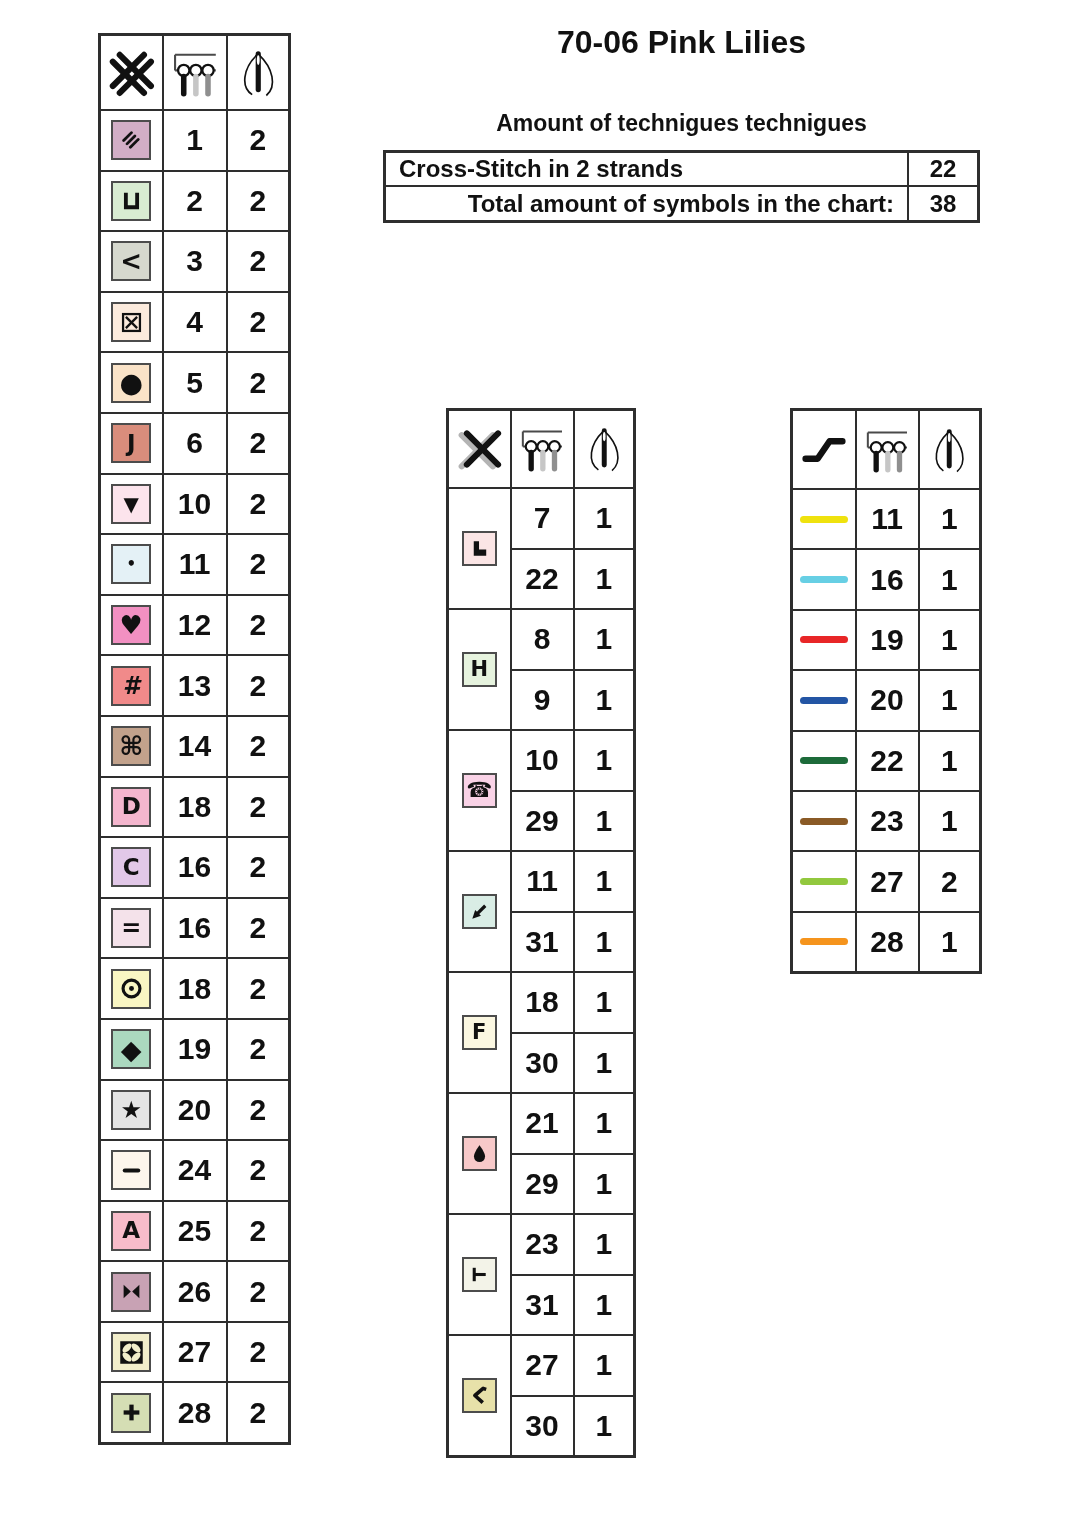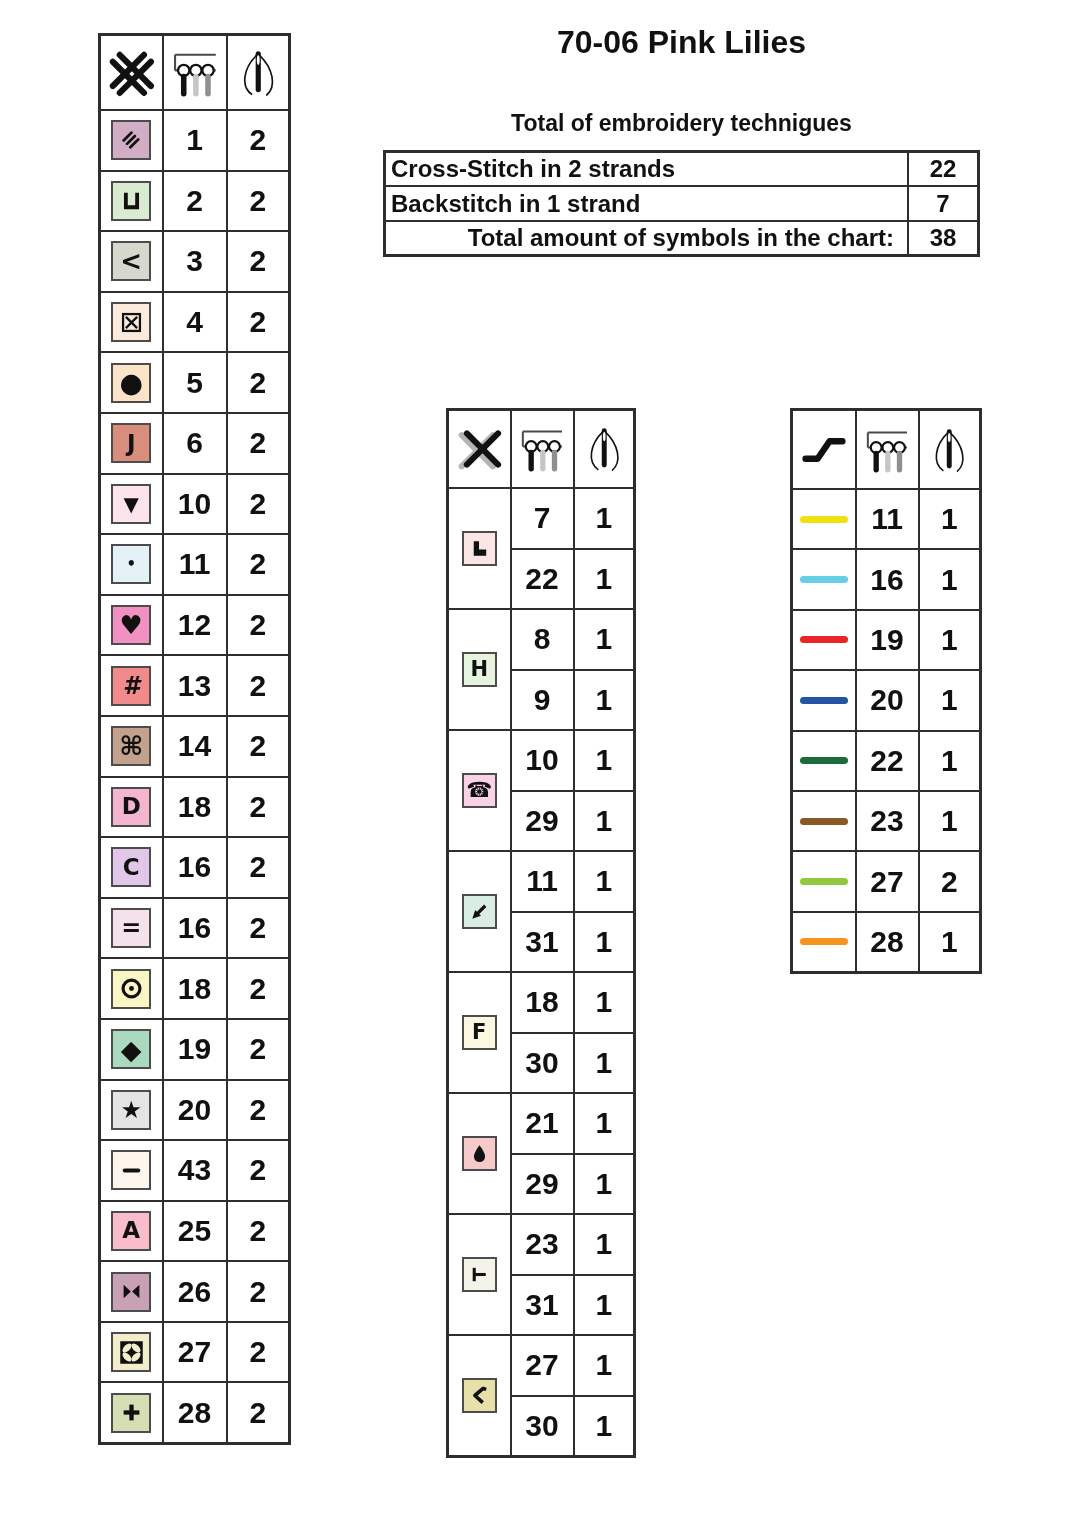--- a/index.html
+++ b/index.html
@@ -25,21 +25,21 @@
   #combined-table th{height:76px;}
   #combined-table td{height:58.5px;}
 
   #backstitch-table{left:790px;top:408px;}
   #backstitch-table th{height:77px;}
   #backstitch-table td{height:58.4px;}
 
   
   #tech-table{left:383px;top:150px;width:597px;border:3px solid #2e2e2e;}
   #tech-table td{border:2px solid #2e2e2e;font-weight:700;font-size:24px;height:32.4px;padding:0;}
-  #tech-table td.lab{text-align:left;padding-left:5px;}
+  #tech-table td.lab{text-align:left;padding-left:13px;}
   #tech-table td.lab.right{text-align:right;padding-right:13px;margin-left:36px;}
   #tech-table td.val{width:68px;text-align:center;}
 
   .num{font-size:30px;font-weight:700;}
 
   
   .sym-box{width:40px;height:40px;border:2px solid #4c4c4c;display:flex;
            align-items:center;justify-content:center;margin:auto;box-sizing:border-box;}
   .sym-box.sm{width:35px;height:35px;}
   .glyph{font-family:"DejaVu Sans","Liberation Sans",sans-serif;font-weight:700;
@@ -65,31 +65,27 @@
   .bs-line{width:48px;height:7px;border-radius:4px;margin:auto;}
 
   .hdr-svg{display:block;margin:auto;}
 </style>
 </head>
 <body>
 
 <div class="page" data-name="pattern-legend-page">
 
   <div class="title" data-name="page-title">70-06 Pink Lilies</div>
-  <div class="subtitle" data-name="techniques-subtitle">Total of embroidery technigues</div>
+  <div class="subtitle" data-name="techniques-subtitle">Amount of technigues technigues</div>
 
   <table id="tech-table" data-name="techniques-table">
       <tbody>
         <tr data-name="technique-row">
           <td class="lab" data-name="technique-label">Cross-Stitch in 2 strands</td>
           <td class="val" data-name="technique-count">22</td>
-        </tr>
-        <tr data-name="technique-row">
-          <td class="lab" data-name="technique-label">Backstitch in 1 strand</td>
-          <td class="val" data-name="technique-count">7</td>
         </tr>
         <tr data-name="technique-row">
           <td class="lab right" data-name="technique-label">Total amount of symbols in the chart:</td>
           <td class="val" data-name="technique-count">38</td>
         </tr>
       </tbody>
     </table>
 
   <table id="cross-table" class="sym-table" data-name="cross-stitch-legend-table">
     <colgroup>
@@ -300,21 +296,21 @@
           <td class="num" data-name="strand-count">2</td>
         </tr>
         <tr data-name="symbol-row">
           <td data-name="symbol-cell">
             <div class="sym-box" data-name="symbol-swatch" style="background: rgb(253, 246, 236);">
               <svg class="glyph-svg" viewBox="0 0 24 24" data-name="dash-symbol-icon">
                 <line x1="6" y1="12" x2="18" y2="12" stroke="#111" stroke-width="3.6" stroke-linecap="round"></line>
               </svg>
             </div>
           </td>
-          <td class="num" data-name="thread-color-number">43</td>
+          <td class="num" data-name="thread-color-number">24</td>
           <td class="num" data-name="strand-count">2</td>
         </tr>
         <tr data-name="symbol-row">
           <td data-name="symbol-cell">
             <div class="sym-box" data-name="symbol-swatch" style="background: rgb(248, 188, 202);">
               <span class="glyph" data-name="letter-a-symbol">A</span>
             </div>
           </td>
           <td class="num" data-name="thread-color-number">25</td>
           <td class="num" data-name="strand-count">2</td>

